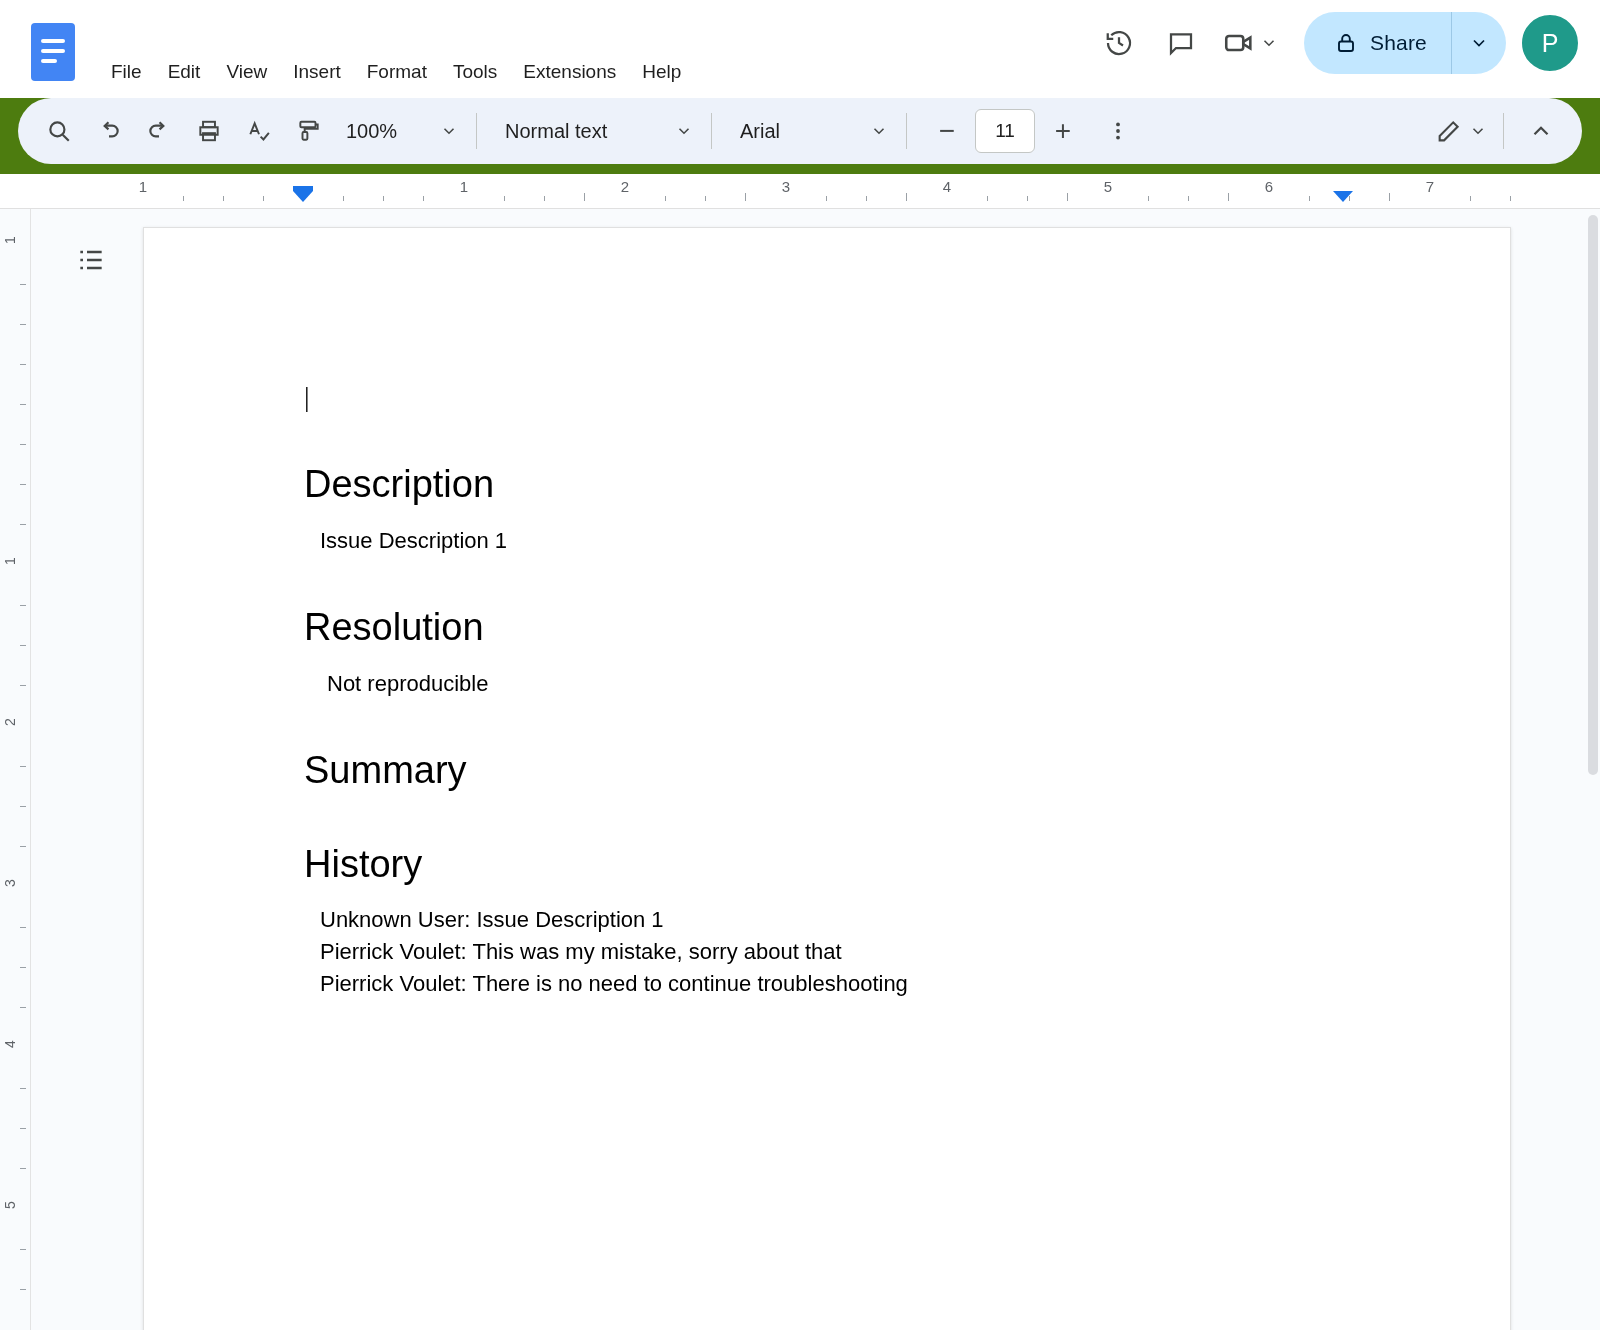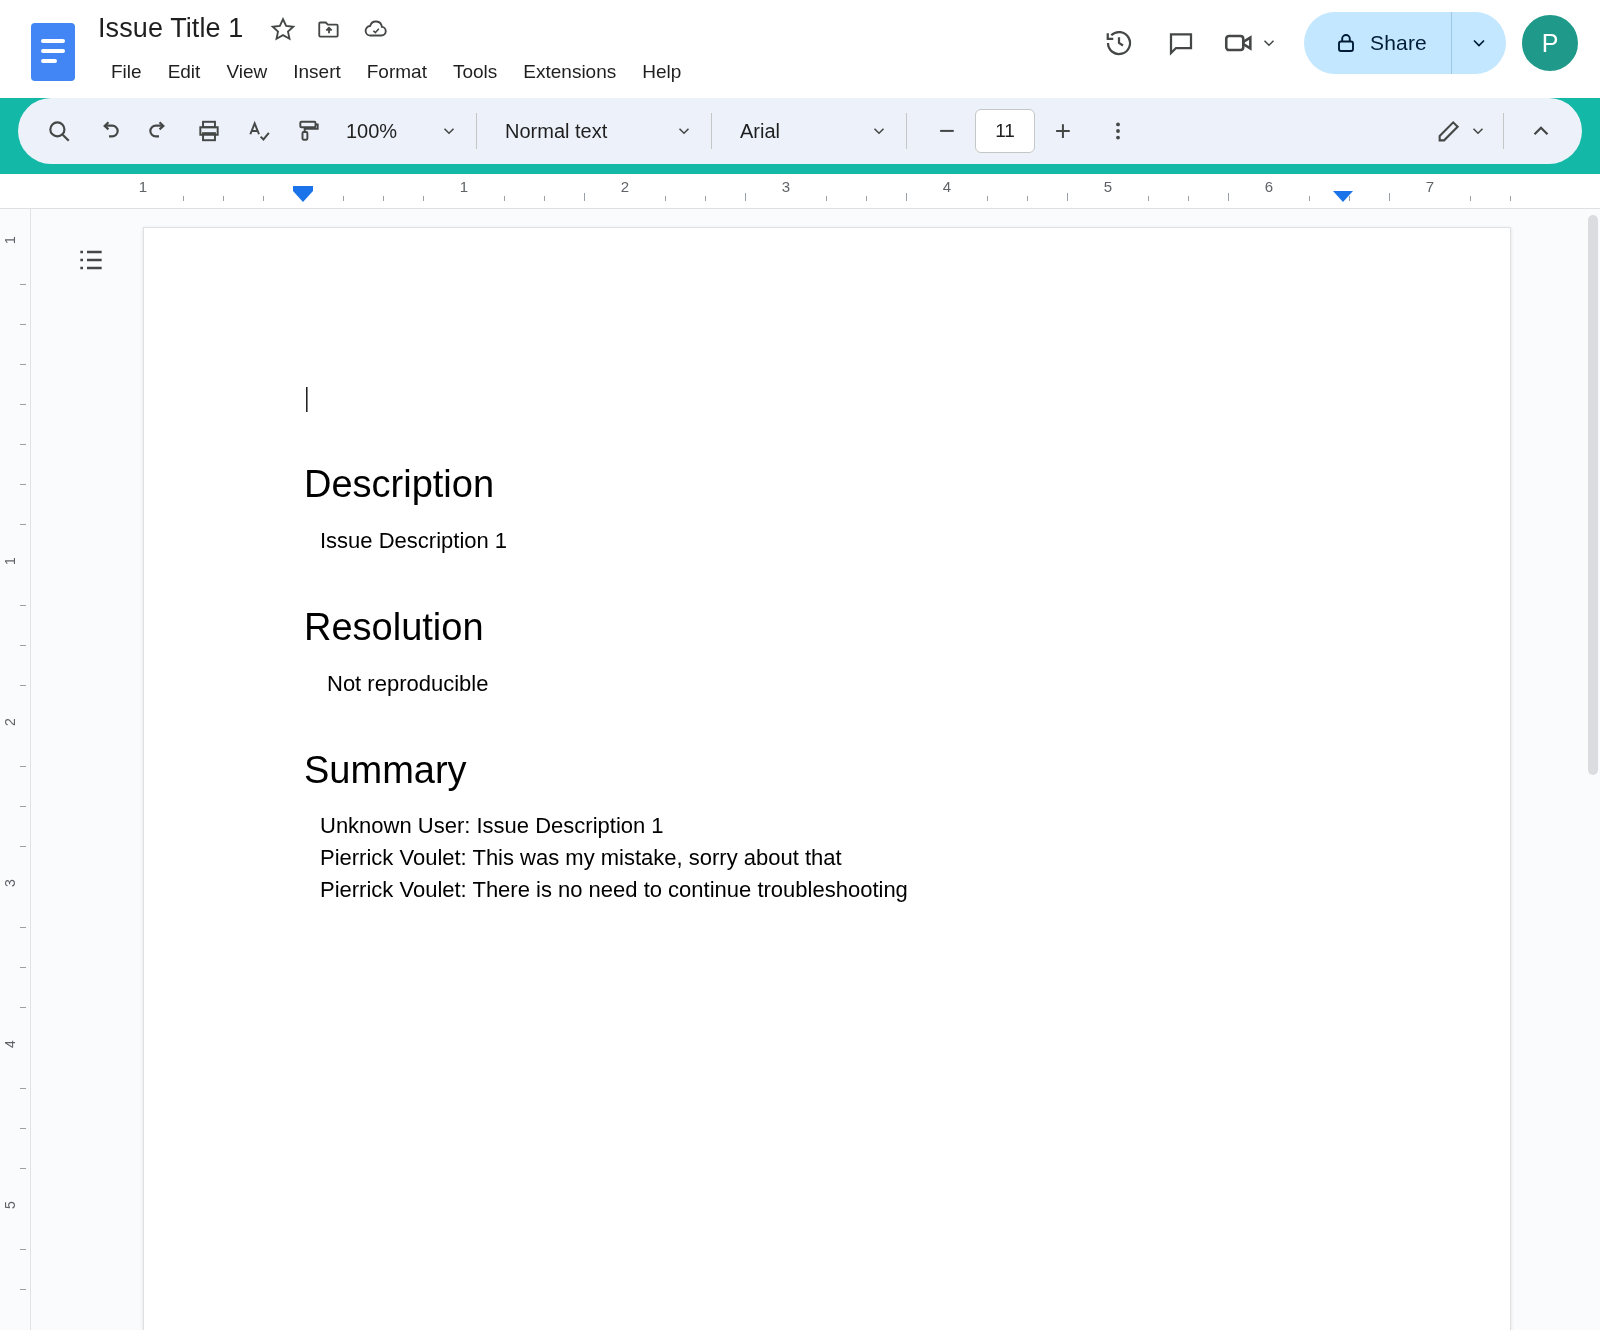--- a/index.html
+++ b/index.html
@@ -155,21 +155,21 @@
     display: flex;
     align-items: center;
     justify-content: center;
     cursor: pointer;
     border: 2px solid #fff;
   }
 
   
   .toolbar-wrap {
     padding: 0 18px 10px 18px;
-    background: #14b8a6;
+    background: #4d7c0f;
   }
   .toolbar {
     height: 66px;
     background: #edf2fa;
     border-radius: 33px;
     display: flex;
     align-items: center;
     padding: 0 16px;
     position: relative;
   }
@@ -415,42 +415,20 @@
 
   <div class="doc-logo">
     <svg width="44" height="58" viewBox="0 0 44 58">
       <rect x="0" y="0" width="44" height="58" rx="4" fill="#4285f4"></rect>
       <rect x="10" y="16" width="24" height="4" rx="2" fill="#ffffff"></rect>
       <rect x="10" y="26" width="24" height="4" rx="2" fill="#ffffff"></rect>
       <rect x="10" y="36" width="16" height="4" rx="2" fill="#ffffff"></rect>
     </svg>
   </div>
 
-  <div class="title-block">
-    <span class="doc-title">Issue Title 1</span>
-    <span class="title-icons">
-      <span class="ticon">
-        <svg width="26" height="26" viewBox="0 0 24 24" fill="none" stroke="#444746" stroke-width="1.7">
-          <polygon points="12,3 14.9,9.2 21.5,9.9 16.6,14.4 18,21 12,17.7 6,21 7.4,14.4 2.5,9.9 9.1,9.2"></polygon>
-        </svg>
-      </span>
-      <span class="ticon">
-        <svg width="26" height="26" viewBox="0 0 24 24" fill="none" stroke="#444746" stroke-width="1.7">
-          <path d="M3 7a1 1 0 0 1 1-1h5l2 2h8a1 1 0 0 1 1 1v9a1 1 0 0 1-1 1H4a1 1 0 0 1-1-1z"></path>
-          <path d="M12 11v5M9.6 13.4 12 11l2.4 2.4"></path>
-        </svg>
-      </span>
-      <span class="ticon">
-        <svg width="26" height="26" viewBox="0 0 24 24" fill="none" stroke="#444746" stroke-width="1.7">
-          <path d="M7 18h10a4 4 0 0 0 .4-7.98A5.5 5.5 0 0 0 6.6 9.2 3.9 3.9 0 0 0 7 18z"></path>
-          <path d="M9.6 13.6l1.8 1.8 3.2-3.6" stroke-width="1.5"></path>
-        </svg>
-      </span>
-    </span>
-  </div>
 
   <div class="menubar">
     <div class="menu-item">File</div>
     <div class="menu-item">Edit</div>
     <div class="menu-item">View</div>
     <div class="menu-item">Insert</div>
     <div class="menu-item">Format</div>
     <div class="menu-item">Tools</div>
     <div class="menu-item">Extensions</div>
     <div class="menu-item">Help</div>
@@ -694,20 +672,21 @@
 
 
       <div class="doc-h2">Description</div>
       <div class="doc-p">Issue Description 1</div>
 
       <div class="doc-h2">Resolution</div>
       <div class="doc-p indented">Not reproducible</div>
 
       <div class="doc-h2">Summary</div>
 
+      <div class="doc-h2">History</div>
       <div class="doc-p tight">Unknown User: Issue Description 1</div>
       <div class="doc-p tight" style="margin-top:0">Pierrick Voulet: This was my mistake, sorry about that</div>
       <div class="doc-p tight" style="margin-top:0">Pierrick Voulet: There is no need to continue troubleshooting</div>
 
     </div>
   </div>
 
   <div class="scrollbar">
     <div class="scrollbar-thumb"></div>
   </div>

